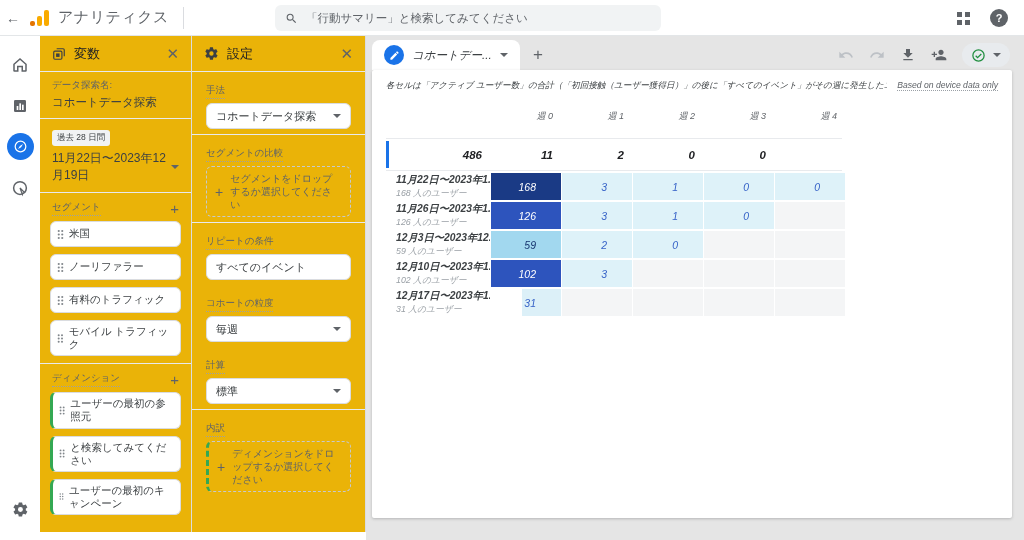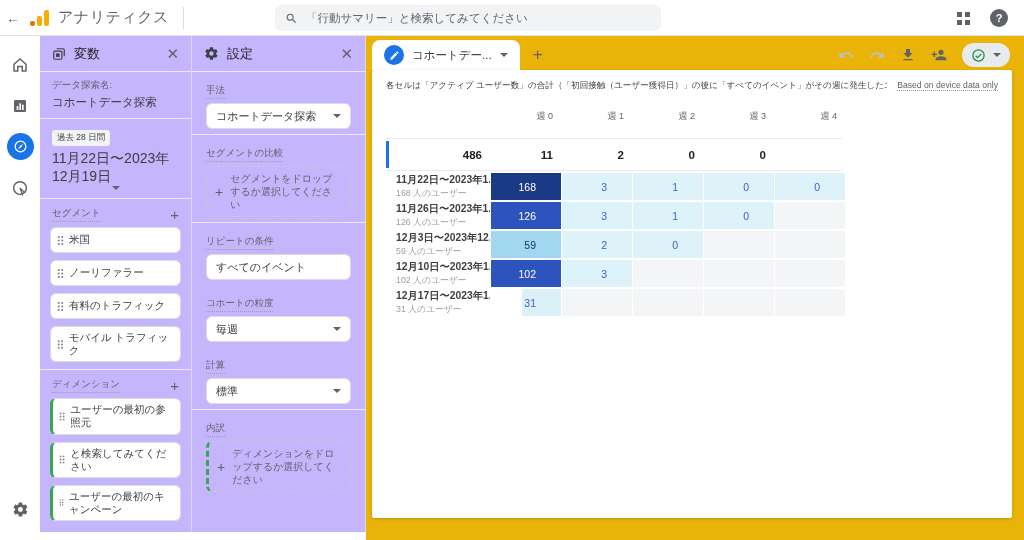--- a/index.html
+++ b/index.html
@@ -31,52 +31,52 @@
   
   .rail { position:absolute; left:0; top:36px; bottom:0; width:40px; background:#fff;
     display:flex; flex-direction:column; align-items:center; padding-top:8px; }
   .rail .ric { width:36px; height:41px; display:flex; align-items:center; justify-content:center; color:#5f6368; }
   .exp-circle { width:27px; height:27px; border-radius:50%; background:#1a73e8;
     display:flex; align-items:center; justify-content:center; }
   .rail .spacer { flex:1; }
   .gear-btm { margin-bottom:10px; }
 
   
-  .panel { position:absolute; top:36px; bottom:8px; background:#c4b5fd; border-right:1px solid #dadce0; overflow:hidden; }
+  .panel { position:absolute; top:36px; bottom:8px; background:#eab308; border-right:1px solid #dadce0; overflow:hidden; }
   .p-vars { left:40px; width:152px; }
   .p-set  { left:192px; width:174px; }
   .p-head { height:36px; display:flex; align-items:center; gap:8px; padding:0 12px; border-bottom:1px solid #e8eaed; }
   .p-title { font-size:13px; color:#202124; }
   .p-close { margin-left:auto; color:#5f6368; font-size:15px; line-height:1; cursor:default; }
   .sec { padding:7px 12px 8px; border-bottom:1px solid #e8eaed; }
   .lbl { font-size:9.5px; color:#5f6368; }
   .lbl.dot { border-bottom:1px dotted #9aa0a6; padding-bottom:1px; display:inline-block; }
   .name-val { font-size:11.5px; color:#3c4043; margin-top:3px; }
   .chip { display:inline-block; background:#f1f3f4; border-radius:3px; padding:2px 5px; font-size:8.5px; color:#3c4043; }
-  .daterow { display:flex; align-items:center; justify-content:flex-end; margin-top:4px; font-size:14px; color:#3c4043;flex-direction:column; }
+  .daterow { display:flex; align-items:center; justify-content:flex-end; margin-top:4px; font-size:12px; color:#3c4043; }
   .caret { width:0; height:0; border-left:4px solid transparent; border-right:4px solid transparent;
     border-top:4px solid #5f6368; display:inline-block; }
   .sec-head { display:flex; align-items:center; justify-content:space-between; padding:8px 12px 5px; }
   .plus { font-size:15px; color:#5f6368; line-height:1; }
   .tchip { margin:0 10px 7px; border:1px solid #dadce0; border-radius:6px; background:#fff;
     display:flex; align-items:center; gap:5px; padding:4px 6px; min-height:26px;
     font-size:10.5px; color:#3c4043; line-height:1.25; }
   .tchip.green { border-left:3px solid #34a853; }
   .sep { height:1px; background:#e8eaed; }
 
   .field { padding:7px 14px 5px; }
   .selbox, .valbox { margin-top:4px; border:1px solid #dadce0; border-radius:6px; height:26px;
     display:flex; align-items:center; justify-content:space-between; padding:0 9px; font-size:11px; color:#3c4043; background:#fff; }
   .dropzone { margin-top:4px; border:1px dashed #c6c9cd; border-radius:6px; padding:5px 8px;
     display:flex; align-items:center; gap:7px; font-size:10px; color:#5f6368; line-height:1.3; min-height:34px; }
   .dropzone .plus { font-size:14px; }
   .dropzone.greenz { border-left:3px dashed #34a853; }
 
   
-  .main { position:absolute; left:366px; top:36px; right:0; bottom:0; background:#eab308; }
+  .main { position:absolute; left:366px; top:36px; right:0; bottom:0; background:#e5e5e5;font-style:italic; }
   .tabstrip { height:34px; display:flex; align-items:flex-end; padding-left:6px; }
   .tab { height:30px; background:#fff; border-radius:8px 8px 0 0; display:flex; align-items:center;
     gap:8px; padding:0 12px; }
   .tab-pencil { width:20px; height:20px; border-radius:50%; background:#1a73e8;
     display:flex; align-items:center; justify-content:center; }
   .tab-label { font-size:11.5px; color:#3c4043; }
   .tab-add { width:36px; height:30px; display:flex; align-items:center; justify-content:center;
     font-size:17px; color:#5f6368; }
   .toolbar { position:absolute; right:14px; top:7px; display:flex; align-items:center; gap:15px; }
   .tb-ic { width:16px; height:16px; fill:#5f6368; }

